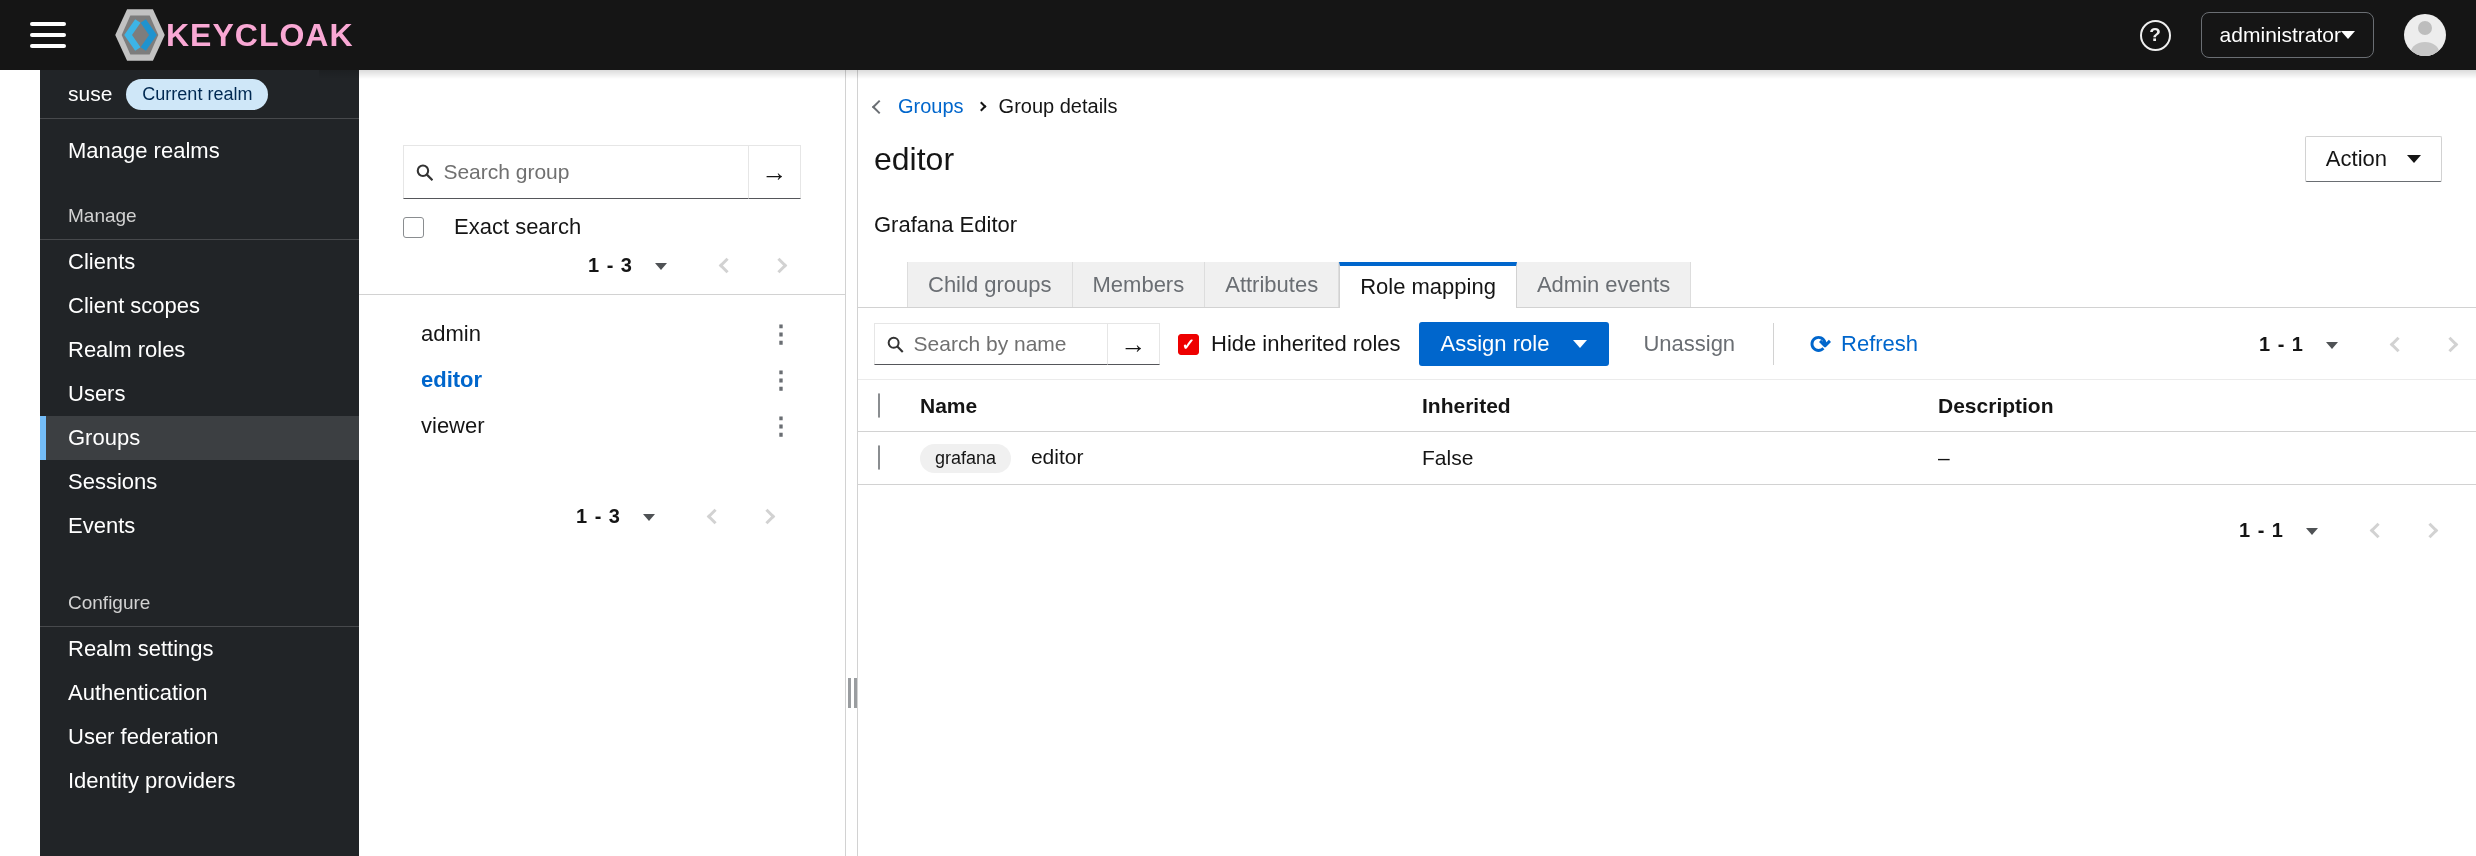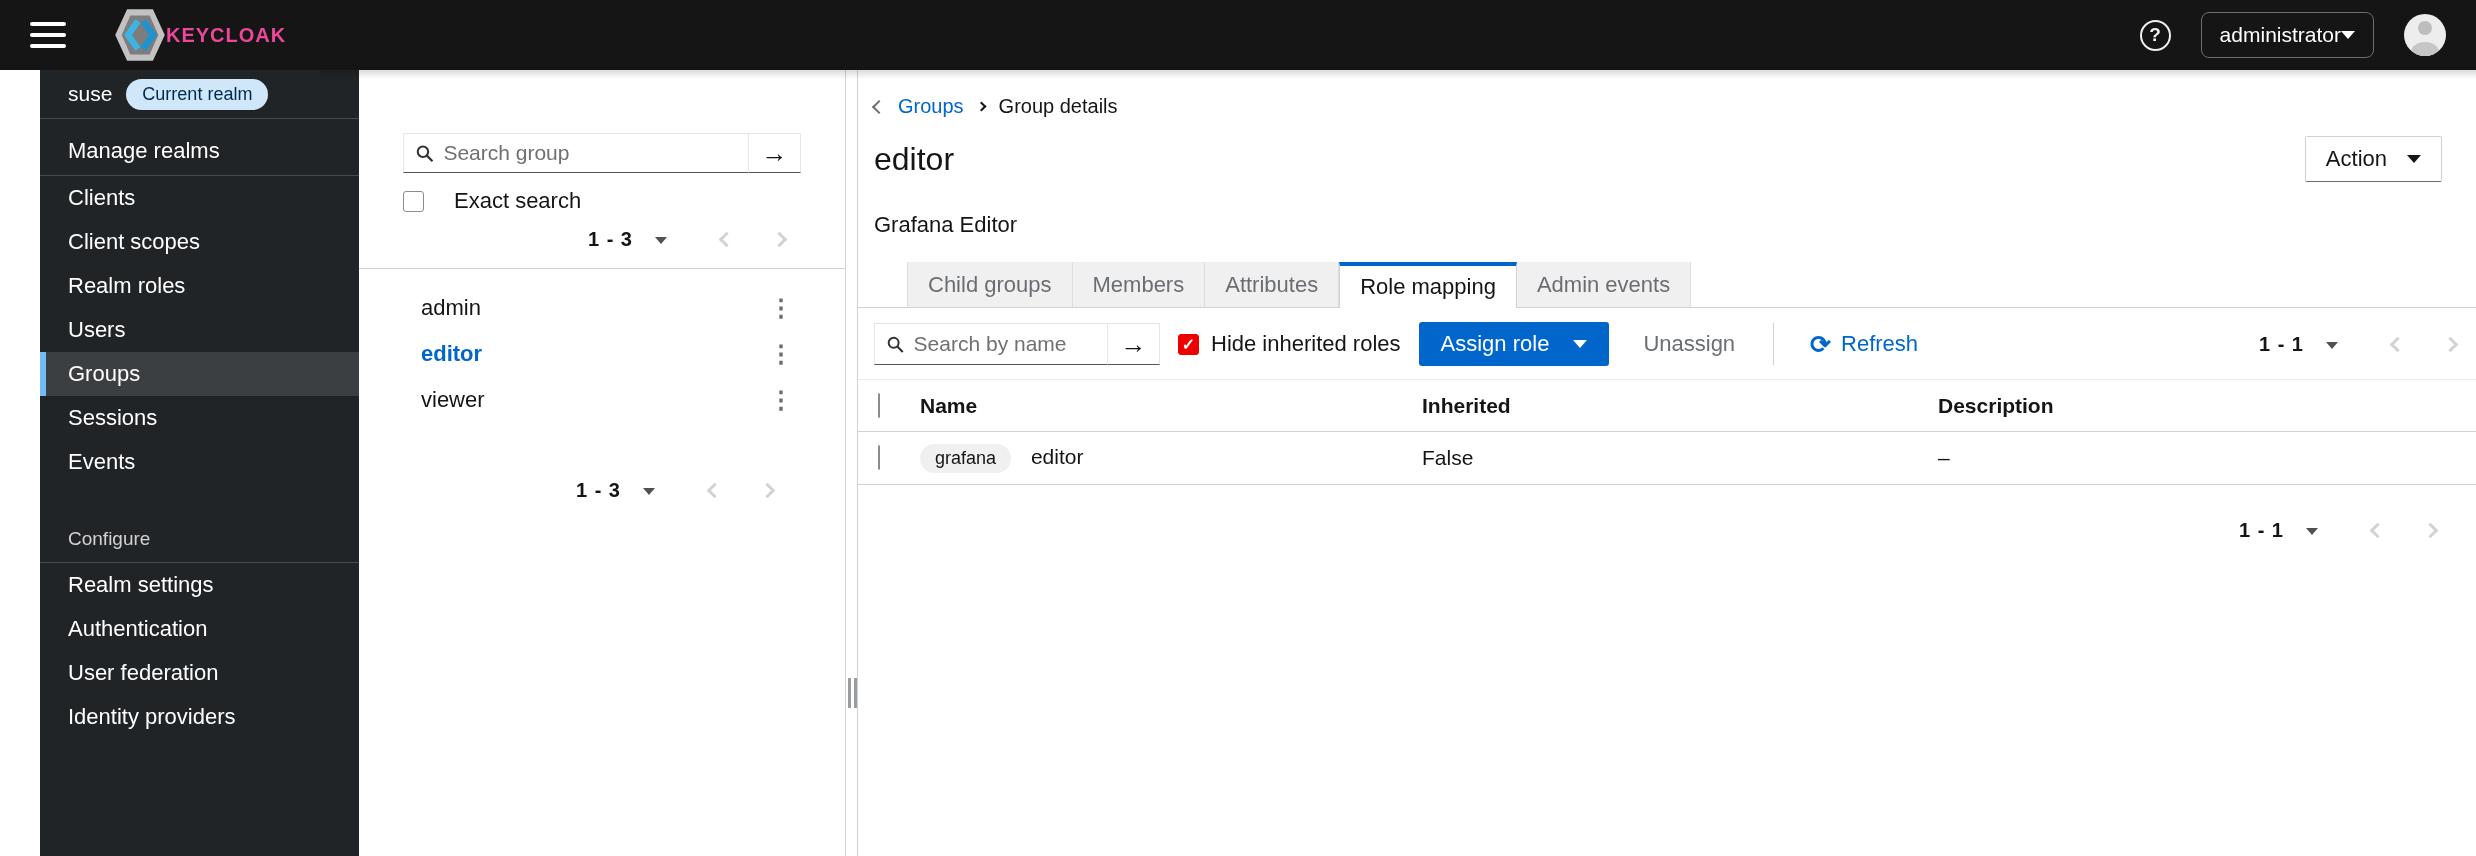--- a/index.html
+++ b/index.html
@@ -7,21 +7,21 @@
               font-family:"Liberation Sans", sans-serif; color:#151515; }
   .page { width:2476px; height:856px; display:flex; flex-direction:column; }
 
   
   .masthead { height:70px; background:#151515; display:flex; align-items:center;
               padding:0 30px; flex:none; }
   .hamburger { width:36px; height:26px; display:flex; flex-direction:column;
                justify-content:space-between; cursor:pointer; }
   .hamburger i { display:block; height:4px; background:#fff; border-radius:2px; }
   .logo { display:flex; align-items:center; margin-left:42px; }
-  .logo-word { font-size:20px; font-weight:700; letter-spacing:1px; color:#ec4899; margin-left:-6px; }
+  .logo-word { font-size:32px; font-weight:700; letter-spacing:1px; color:#f9a8d4; margin-left:-6px; }
   .mast-right { margin-left:auto; display:flex; align-items:center; gap:30px; }
   .help-circle { width:31px; height:31px; border:2px solid #f0f0f0; border-radius:50%;
                  color:#f0f0f0; font-size:19px; font-weight:700; display:flex;
                  align-items:center; justify-content:center; }
   .user-dd { display:flex; align-items:center; gap:0; border:1px solid #6a6e73;
              border-radius:8px; padding:10px 18px; color:#fff; font-size:21px; }
   .caret { width:0; height:0; border-left:7px solid transparent; border-right:7px solid transparent;
            border-top:8px solid currentColor; display:inline-block; }
   .avatar { width:42px; height:42px; border-radius:50%; background:#ededed; position:relative; overflow:hidden; }
   .avatar::before { content:""; position:absolute; top:7px; left:14px; width:14px; height:14px;
@@ -45,21 +45,21 @@
   .nav-item.sub { height:44px; }
   .nav-item.active { background:#3c3f42; box-shadow:inset 6px 0 0 0 #73bcf7; }
   .nav-section-label { margin-top:44px; padding:0 28px 12px; font-size:19px; color:#d2d2d2; }
   .nav-section-label.first { margin-top:30px; }
   .nav-divider { border-bottom:1px solid #47494c; }
   .manage-realms { margin-top:8px; }
 
   
   .groups-panel { width:487px; flex:none; background:#fff; border-right:1px solid #d2d2d2;
                   padding-top:63px; position:relative; }
-  .search-control { display:flex; margin:0 44px; height:40px; border:1px solid #e6e6e6;
+  .search-control { display:flex; margin:12px 44px; height:54px; border:1px solid #e6e6e6;
                     border-bottom:1px solid #55565a; }
   .search-box { flex:1; display:flex; align-items:center; gap:10px; padding:0 12px; }
   .search-box input { border:none; outline:none; width:100%; font-size:21px;
                       font-family:inherit; color:#151515; background:transparent; }
   .search-box input::placeholder { color:#707070; }
   .search-submit { width:52px; border:none; border-left:1px solid #e6e6e6;
                    border-bottom:1px solid #55565a; margin-bottom:-1px; background:#fff;
                    font-size:26px; font-weight:700; color:#151515; cursor:pointer;
                    display:flex; align-items:center; justify-content:center; }
   .checkbox { width:21px; height:21px; border:1px solid #8a8d90; border-radius:3px;
@@ -181,20 +181,21 @@
 
     <nav class="sidenav">
       <div class="realm-row">
         <span>suse</span>
         <span class="realm-badge">Current realm</span>
       </div>
       <div class="nav-item manage-realms">
         <span>Manage realms</span>
       </div>
 
+      <div class="nav-section-label first">Manage</div>
       <div class="nav-divider"></div>
       <div class="nav-item sub">
           <span>Clients</span>
         </div>
       <div class="nav-item sub">
           <span>Client scopes</span>
         </div>
       <div class="nav-item sub">
           <span>Realm roles</span>
         </div>

